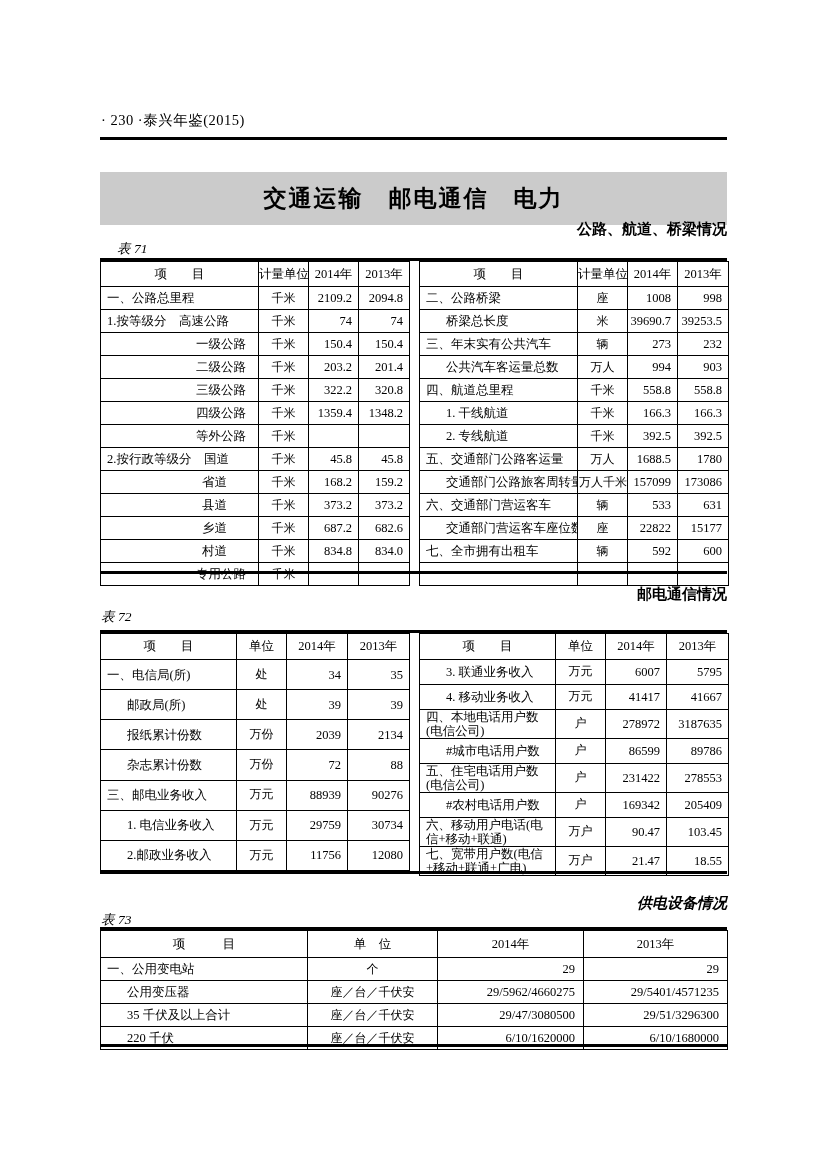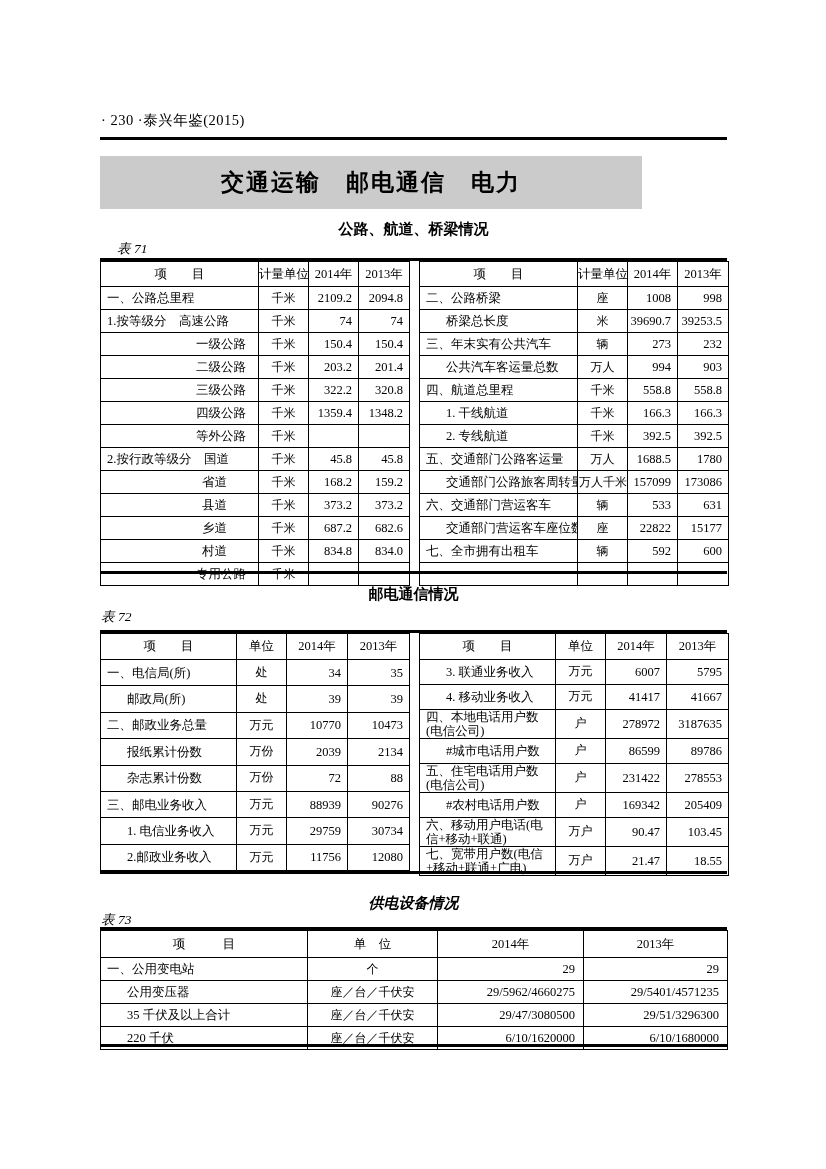--- a/index.html
+++ b/index.html
@@ -5,27 +5,27 @@
   html,body{margin:0;padding:0;}
   body{
     width:826px;height:1169px;position:relative;background:#ffffff;
     font-family:"Liberation Serif","DejaVu Serif",serif;color:#000;
     overflow:hidden;
   }
   .abs{position:absolute;}
   .folio{left:101px;top:111px;font-size:14.5px;letter-spacing:0.5px;}
   .hrule{left:100px;top:137px;width:627px;height:3px;background:#000;}
   .banner{
-    left:100px;top:156px;width:542px;height:53px;background:#cbcbcb;
+    left:100px;top:172px;width:627px;height:53px;background:#cbcbcb;
     display:flex;align-items:center;justify-content:center;
     font-family:"Liberation Sans","DejaVu Sans",sans-serif;
     font-weight:bold;font-size:23px;letter-spacing:2px;
   }
   .sec-title{
-    left:100px;width:627px;text-align:center;
+    left:100px;width:627px;text-align:right;
     font-family:"Liberation Sans","DejaVu Sans",sans-serif;
     font-weight:bold;font-size:15px;
   }
   .tbl-label{left:101px;font-size:13.5px;font-style:italic;}
   .title-71{top:220px;} .label-71{top:240px;margin-left:16px;}
   .title-72{top:585px;} .label-72{top:608px;}
   .title-73{top:894px;font-style:italic;} .label-73{top:911px;}
 
   .tblwrap{
     left:100px;width:627px;box-sizing:border-box;
@@ -291,26 +291,20 @@
           <td class="val">34</td>
           <td class="val">35</td>
         </tr>
         <tr>
           <td class="item lvl1">邮政局(所)</td>
           <td class="unit">处</td>
           <td class="val">39</td>
           <td class="val">39</td>
         </tr>
         <tr>
-          <td class="item lvl0">二、邮政业务总量</td>
-          <td class="unit">万元</td>
-          <td class="val">10770</td>
-          <td class="val">10473</td>
-        </tr>
-        <tr>
           <td class="item lvl1">报纸累计份数</td>
           <td class="unit">万份</td>
           <td class="val">2039</td>
           <td class="val">2134</td>
         </tr>
         <tr>
           <td class="item lvl1">杂志累计份数</td>
           <td class="unit">万份</td>
           <td class="val">72</td>
           <td class="val">88</td>

